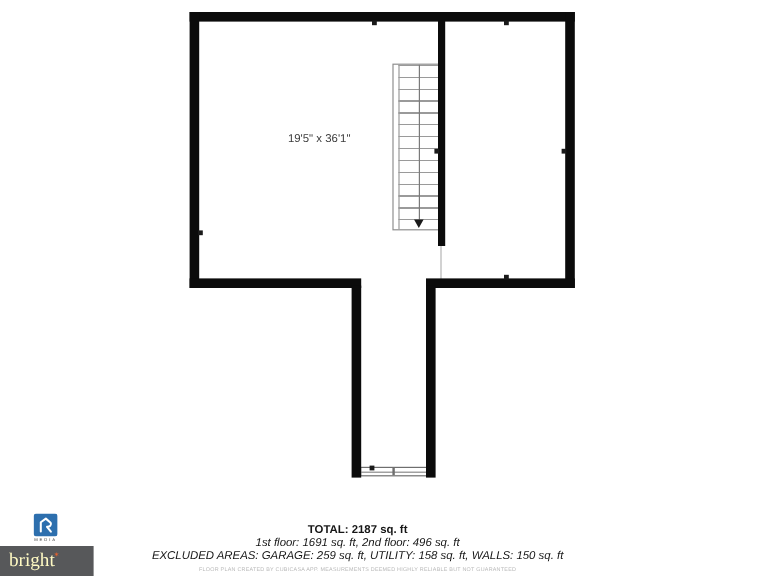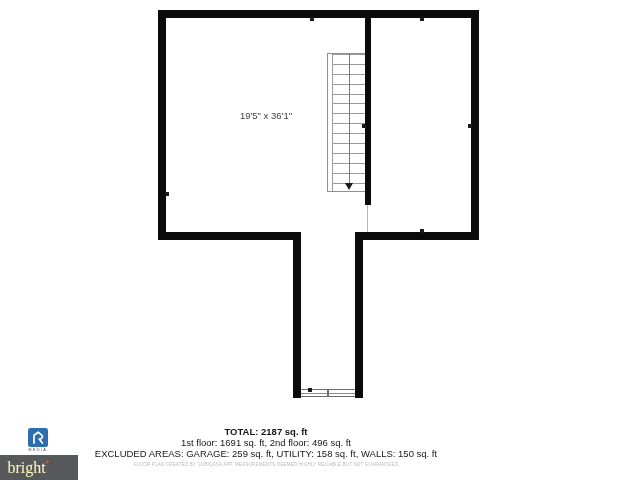--- a/index.html
+++ b/index.html
@@ -22,23 +22,23 @@
   
   .stem-window{position:absolute;left:300px;top:389px;width:56px;height:8px;
           border:1px solid #6e6e6e;box-sizing:border-box;background:#fff;z-index:4;}
   .stem-window-mid{position:absolute;left:0;right:0;top:3px;height:1px;background:#8a8a8a;}
   .stem-window-div{position:absolute;left:26px;top:0;bottom:0;width:2px;background:#6e6e6e;}
   
   .room-label{position:absolute;text-align:center;color:#3d3d3d;z-index:3;}
   .room-name{font-size:10px;letter-spacing:0.4px;line-height:13px;}
   .room-dims{font-size:9.5px;line-height:12px;}
   
-  .summary{position:absolute;left:0;top:426px;width:532px;text-align:center;color:#161616;z-index:3;}
+  .summary{position:absolute;left:0;top:436px;width:532px;text-align:center;color:#161616;z-index:3;padding-left:32px;}
   .summary-total{font-size:9.5px;font-weight:bold;line-height:11px;}
-  .summary-line{font-size:9.5px;line-height:11px;}
+  .summary-line{font-size:9.5px;line-height:11px;font-style:italic;}
   .summary-disclaimer{font-size:4.5px;color:#b9b9b9;letter-spacing:0.2px;margin-top:3px;}
   
   .media-logo{position:absolute;left:24px;top:428px;width:28px;text-align:center;z-index:7;}
   .media-icon{display:block;margin:0 auto;}
   .media-label{font-size:3.5px;letter-spacing:1.6px;color:#3a3a3a;margin-top:1px;}
   .brand-bar{position:absolute;left:0;top:455px;width:78px;height:25px;background:#57585a;
           z-index:8;display:flex;align-items:center;justify-content:center;}
   .brand-name{font-family:"Liberation Serif",serif;font-size:16px;color:#fef9c3;line-height:25px;}
   .brand-star{position:relative;top:-6px;left:-1px;font-size:6px;color:#e8622d;}
   .brand-star::before{content:"✶";}

